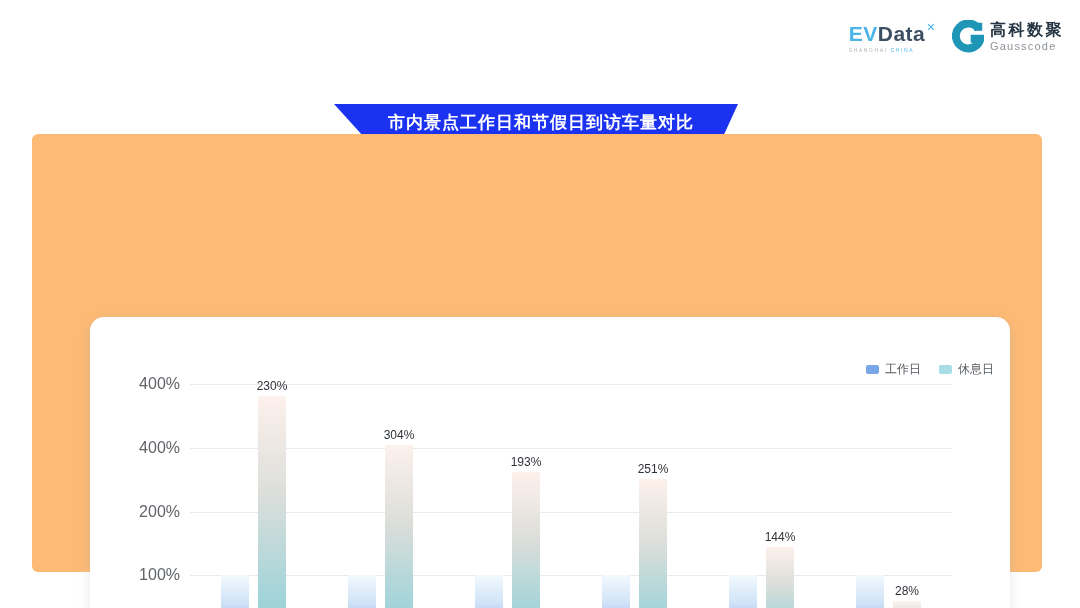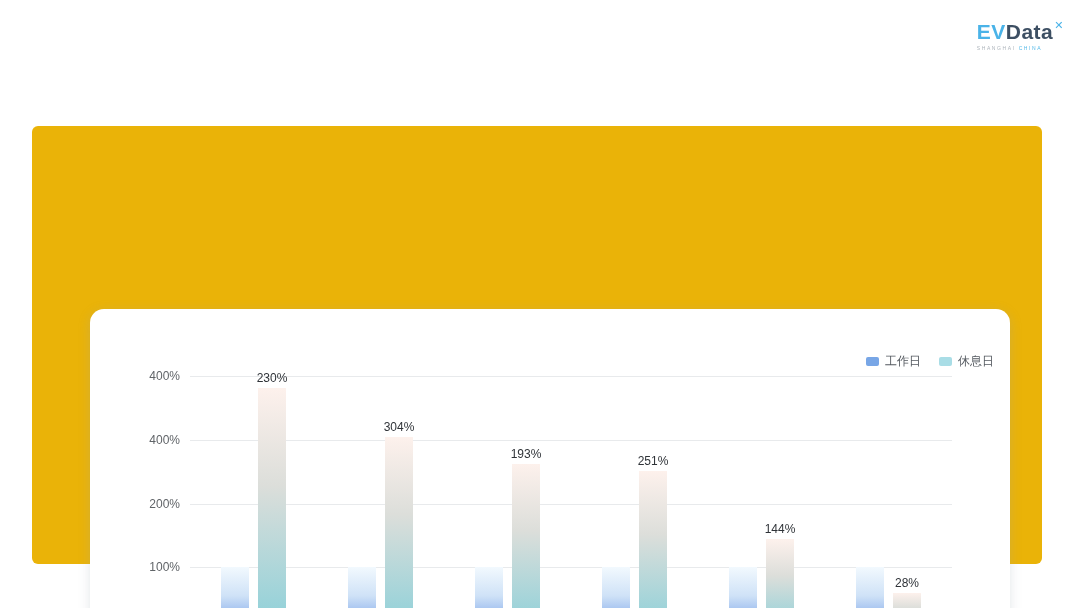--- a/index.html
+++ b/index.html
@@ -21,54 +21,67 @@
   .gauss-cn{font-size:16px;font-weight:700;color:#243442;letter-spacing:2.5px;}
   .gauss-en{font-size:11px;color:#8d959c;letter-spacing:1.2px;}
 
   
   .banner{position:absolute;left:334px;top:104px;width:404px;height:37px;
           clip-path:polygon(0 0,100% 0,95.8% 100%,8.3% 100%);
           display:flex;align-items:center;justify-content:center;}
   .banner-text{color:#ffffff;font-size:17px;font-weight:700;letter-spacing:1px;padding-left:10px;}
 
   
-  .panel{position:absolute;left:32px;top:126px;width:1010px;height:438px;background:#eab308;border-radius:6px;}
+  .panel{position:absolute;left:32px;top:134px;width:1010px;height:438px;background:#fdba74;border-radius:6px;}
   .card{position:absolute;left:58px;top:183px;width:920px;height:374px;background:#ffffff;border-radius:14px;
         box-shadow:0 3px 12px rgba(150,160,175,0.28);}
 
   
   .legend{position:absolute;top:44px;right:16px;display:flex;gap:18px;align-items:center;}
   .legend-item{display:flex;align-items:center;gap:6px;cursor:pointer;}
   .legend-item .swatch{width:13px;height:9px;border-radius:2px;display:inline-block;}
   .legend-item .legend-label{font-size:12px;color:#555a60;}
 
   
   .plot{position:absolute;left:100px;top:67px;width:762px;height:255px;}
   .gridline{position:absolute;left:0;right:0;height:0;border-top:1px solid #e8eaec;}
   .ytick{position:absolute;right:100%;margin-right:10px;transform:translateY(-50%);
-         font-size:12px;color:#606468;white-space:nowrap;text-align:right;}
+         font-size:16px;color:#606468;white-space:nowrap;text-align:right;}
   .group{position:absolute;top:0;bottom:0;}
   .bars{position:absolute;left:0;right:0;bottom:0;display:flex;justify-content:center;align-items:flex-end;gap:9px;}
   .bar-col{position:relative;width:28px;}
   .bar{position:absolute;inset:0;}
   .vlabel{position:absolute;bottom:100%;margin-bottom:3px;left:50%;transform:translateX(-50%);
           white-space:nowrap;font-size:12px;color:#2f3338;}
 </style>
 </head>
 <body>
 
 <div class="page">
 
   <div class="logos">
     <div class="evdata">
       <div class="evdata-main"><span class="ev">EV</span><span class="dta">Data</span><span class="sup">✕</span></div>
       <div class="evdata-sub"><span>SHANGHAI</span> <span class="cn">CHINA</span></div>
     </div>
+    <div class="gauss">
+      <svg class="gauss-icon" viewBox="0 0 36 38" aria-hidden="true">
+        <path d="M30 10 A 14 14 0 1 0 32 21 L 21 21" fill="none" stroke="#1f96b5" stroke-width="9"></path>
+        <rect x="25" y="3" width="9" height="9" fill="#1f96b5"></rect>
+      </svg>
+      <div class="gauss-text">
+        <div class="gauss-cn">高科数聚</div>
+        <div class="gauss-en">Gausscode</div>
+      </div>
+    </div>
   </div>
 
+  <div class="banner" style="background: rgb(27, 51, 240);">
+    <span class="banner-text">市内景点工作日和节假日到访车量对比</span>
+  </div>
 
   <div class="panel">
     <div class="card">
       <div class="legend">
           <div class="legend-item">
             <span class="swatch" style="background: rgb(120, 166, 230);"></span>
             <span class="legend-label">工作日</span>
           </div>
           <div class="legend-item">
             <span class="swatch" style="background: rgb(169, 221, 230);"></span>

